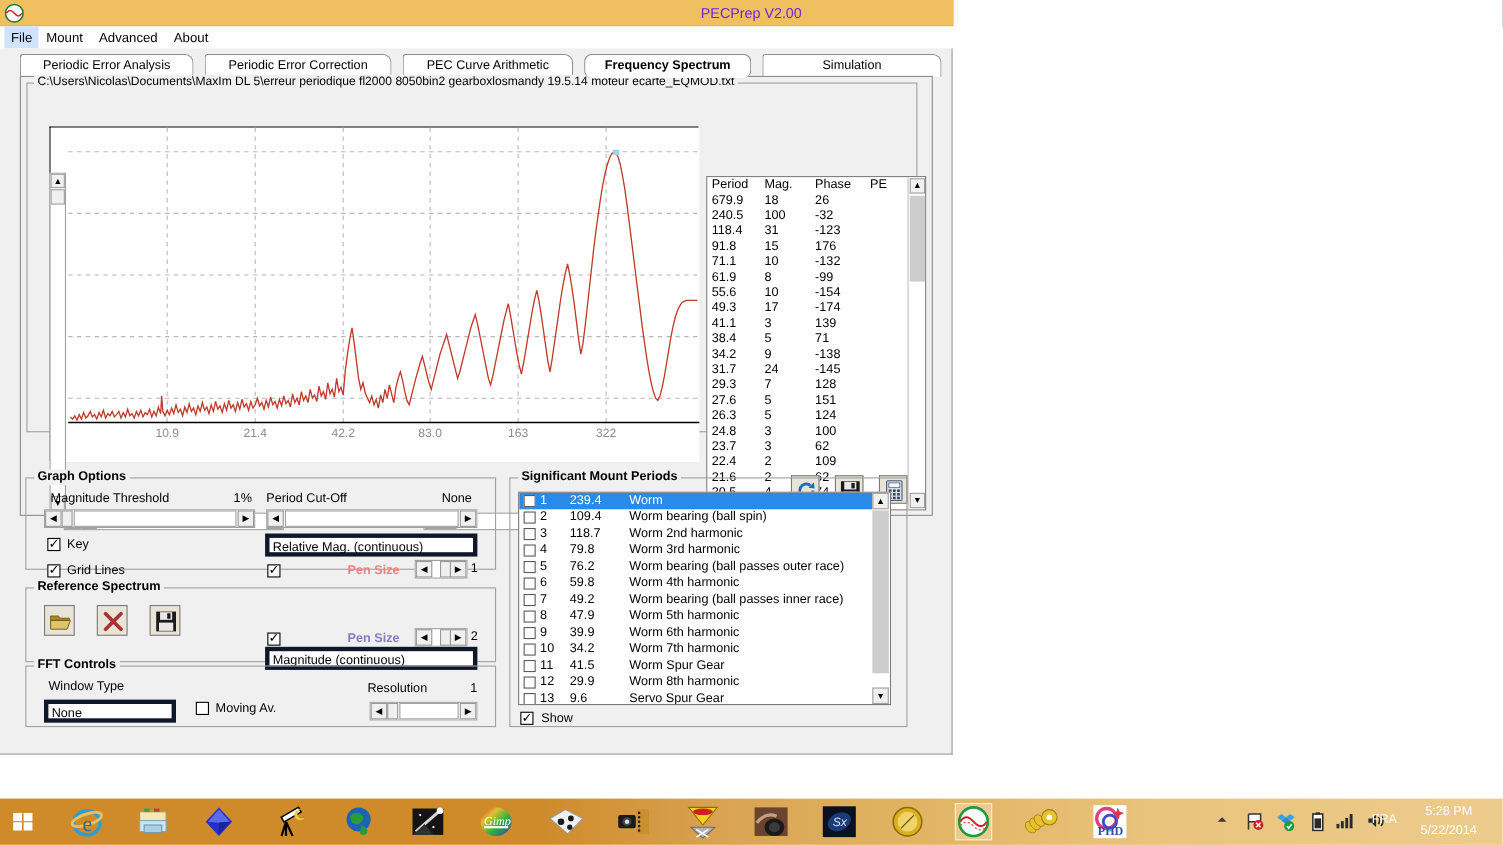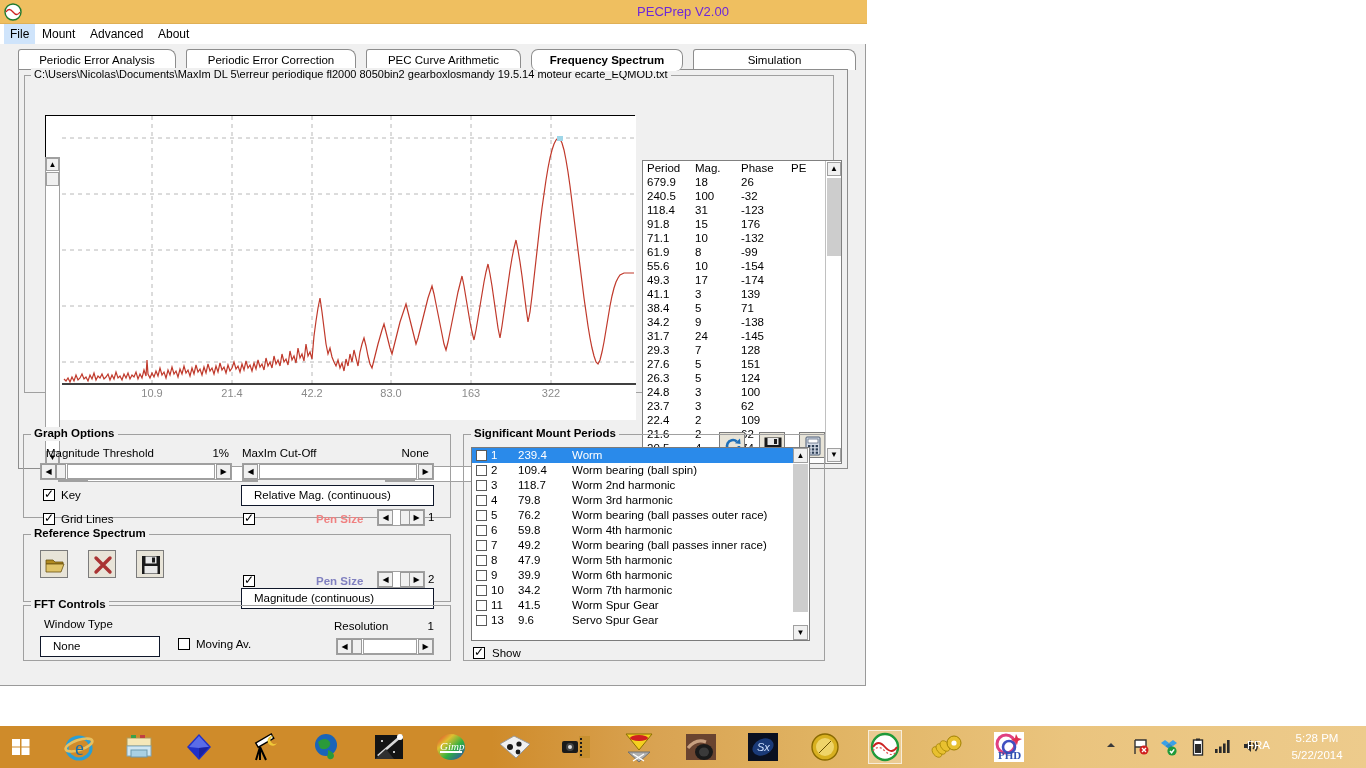--- a/index.html
+++ b/index.html
@@ -198,22 +198,22 @@
     position: absolute; top: 0; width: 10px; height: 15px;
     background: #f0f0f0; border: 1px solid #9a9a9a;
   }
   .slider .strack {
     position: absolute; top: 0; height: 15px; background: #ffffff;
     border: 1px solid #a0a0a0;
   }
 
   .combo {
     position: absolute; height: 21px;
-    background: #ffffff; border: 1px solid #0f172a;
-    font-size: 11.5px; line-height: 19px; padding-left: 12px;
+    background: #ffffff; border: 4px solid #0f172a;
+    font-size: 11.5px; line-height: 19px; padding-left: 3px;
     color: #000;
   }
 
   .cbx {
     position: absolute; width: 12px; height: 12px;
     background: #ffffff; border: 1px solid #000;
   }
   .cbx.checked::after {
     content: "\2713";
     position: absolute; left: 0px; top: -3px;
@@ -584,21 +584,21 @@
 
     <div class="lbl" style="left:22px; top:12px;">Magnitude Threshold</div>
     <div class="lbl-right" style="left:160px; top:12px; width:45px;">1%</div>
     <div class="slider" style="left:16px; top:28px; width:192px;">
       <div class="sarrow" style="left:0;">◀</div>
       <div class="sthumb" style="left:15px;"></div>
       <div class="strack" style="left:26px; width:148px;"></div>
       <div class="sarrow" style="right:0;">▶</div>
     </div>
 
-    <div class="lbl" style="left:218px; top:12px;">MaxIm Cut-Off</div>
+    <div class="lbl" style="left:218px; top:12px;">Period Cut-Off</div>
     <div class="lbl-right" style="left:350px; top:12px; width:55px;">None</div>
     <div class="slider" style="left:218px; top:28px; width:192px;">
       <div class="sarrow" style="left:0;">◀</div>
       <div class="strack" style="left:16px; width:158px;"></div>
       <div class="sarrow" style="right:0;">▶</div>
     </div>
 
     <div class="cbx checked" style="left:19px; top:54px;"></div>
     <div class="lbl" style="left:37px; top:54px;">Key</div>
 
@@ -734,20 +734,26 @@
             <span class="box"></span>
             <span class="num">10</span>
             <span class="per">34.2</span>
             <span class="desc">Worm 7th harmonic</span>
           </div>
           <div class="smprow">
             <span class="box"></span>
             <span class="num">11</span>
             <span class="per">41.5</span>
             <span class="desc">Worm Spur Gear</span>
+          </div>
+          <div class="smprow">
+            <span class="box"></span>
+            <span class="num">12</span>
+            <span class="per">29.9</span>
+            <span class="desc">Worm 8th harmonic</span>
           </div>
           <div class="smprow">
             <span class="box"></span>
             <span class="num">13</span>
             <span class="per">9.6</span>
             <span class="desc">Servo Spur Gear</span>
           </div>
         </div>
       <div id="smpscroll">
         <div class="s" style="top:0;">▲</div>

